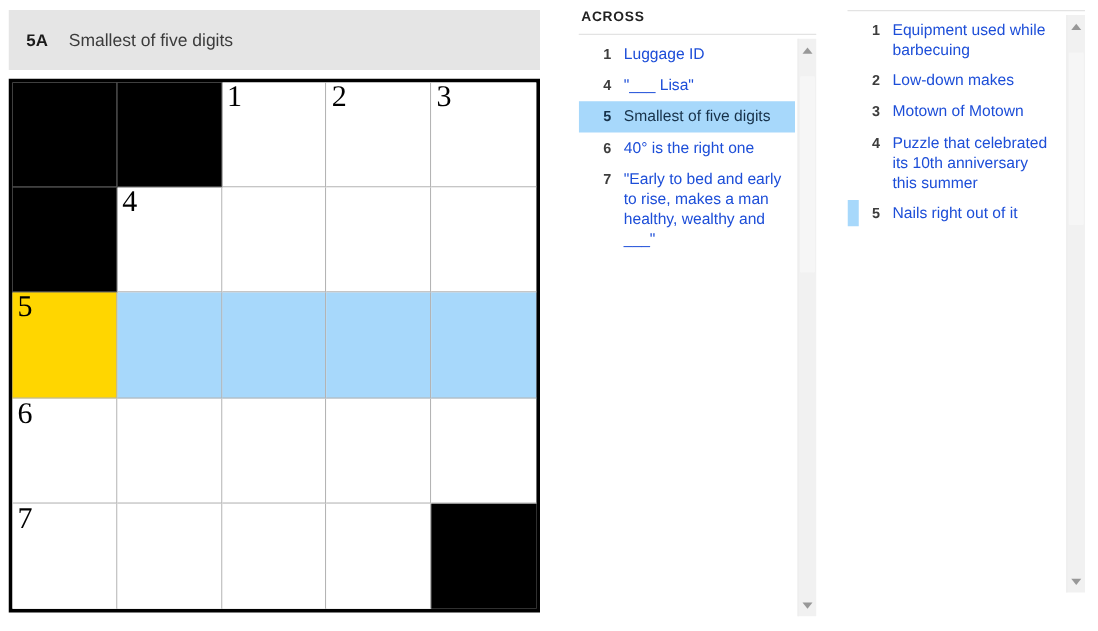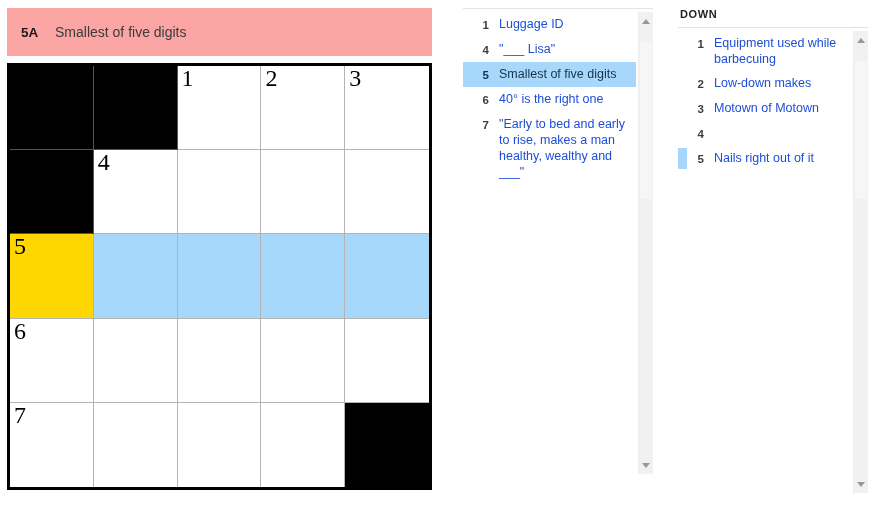--- a/index.html
+++ b/index.html
@@ -25,21 +25,21 @@
     width: 440px;
     height: 505px;
   }
 
   #clue-banner {
     position: absolute;
     left: 7px;
     top: 8px;
     width: 425px;
     height: 48px;
-    background: #fca5a5;
+    background: #e5e5e5;
     display: flex;
     align-items: center;
   }
   #clue-banner .cb-num {
     font-size: 13.5px;
     font-weight: bold;
     color: #1a1a1a;
     margin-left: 14px;
     width: 30px;
     flex: none;
@@ -249,20 +249,21 @@
       </div>
       <div class="cell row-last"></div>
       <div class="cell row-last"></div>
       <div class="cell row-last"></div>
       <div class="cell block col-last row-last"></div>
     </div>
 
 </div>
 
 <div class="clue-col" id="across-col">
+  <div class="clue-head">ACROSS</div>
   <div class="clue-head-rule"></div>
   <div class="clue-scrollwrap">
     <div class="clue-list" id="across-list">
         <div class="clue-item">
           <span class="c-num">1</span>
           <span class="c-text">Luggage ID</span>
         </div>
         <div class="clue-item">
           <span class="c-num">4</span>
           <span class="c-text">"___ Lisa"</span>
@@ -286,38 +287,38 @@
         </div>
       <div class="sb-thumb" id="across-thumb" style="top: calc(3% + 16px); height: 34%;"></div>
       <div class="sb-arrow down">
           <i></i>
         </div>
     </div>
   </div>
 </div>
 
 <div class="clue-col" id="down-col">
-  <div class="clue-head">DOWN</div>
   <div class="clue-head-rule"></div>
   <div class="clue-scrollwrap">
     <div class="clue-list" id="down-list">
         <div class="clue-item">
           <span class="c-num">1</span>
           <span class="c-text">Equipment used while barbecuing</span>
         </div>
         <div class="clue-item">
           <span class="c-num">2</span>
           <span class="c-text">Low-down makes</span>
         </div>
         <div class="clue-item">
           <span class="c-num">3</span>
           <span class="c-text">Motown of Motown</span>
         </div>
         <div class="clue-item">
           <span class="c-num">4</span>
+          <span class="c-text">Puzzle that celebrated its 10th anniversary this summer</span>
         </div>
         <div class="clue-item crossmark">
           <span class="c-num">5</span>
           <span class="c-text">Nails right out of it</span>
         </div>
       </div>
     <div class="scrollbar" id="down-scrollbar">
       <div class="sb-arrow up">
           <i></i>
         </div>

